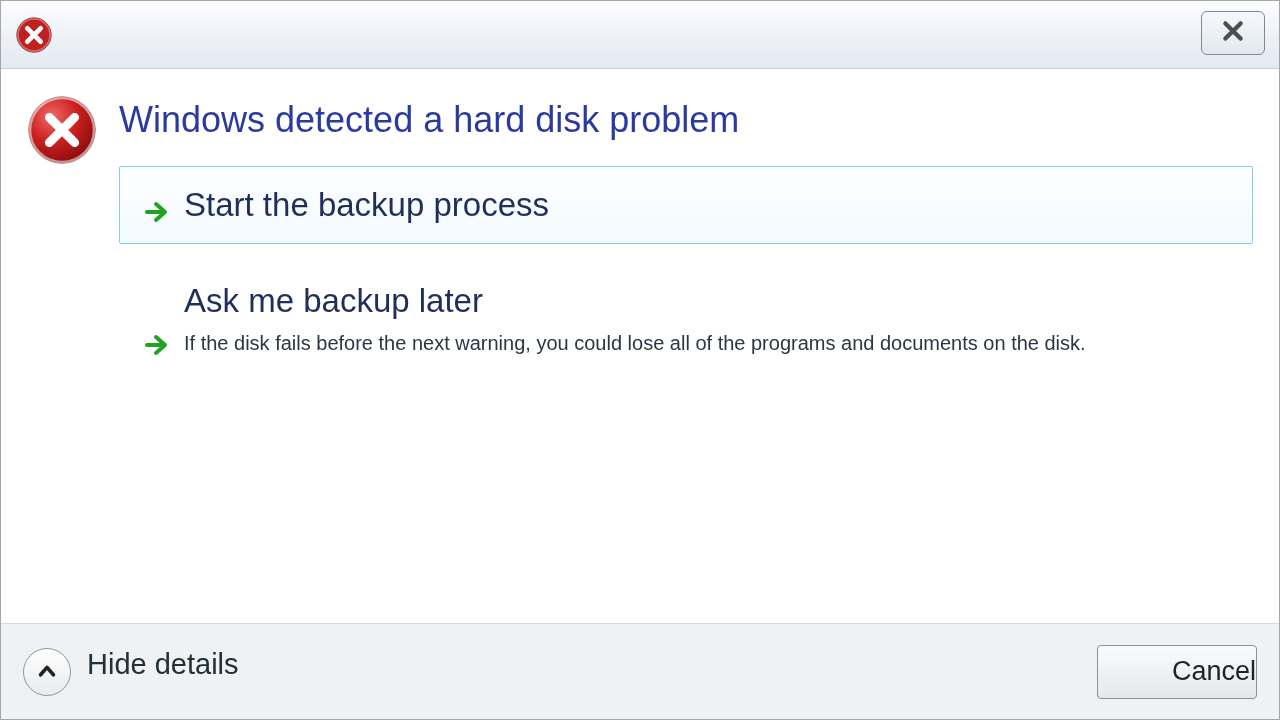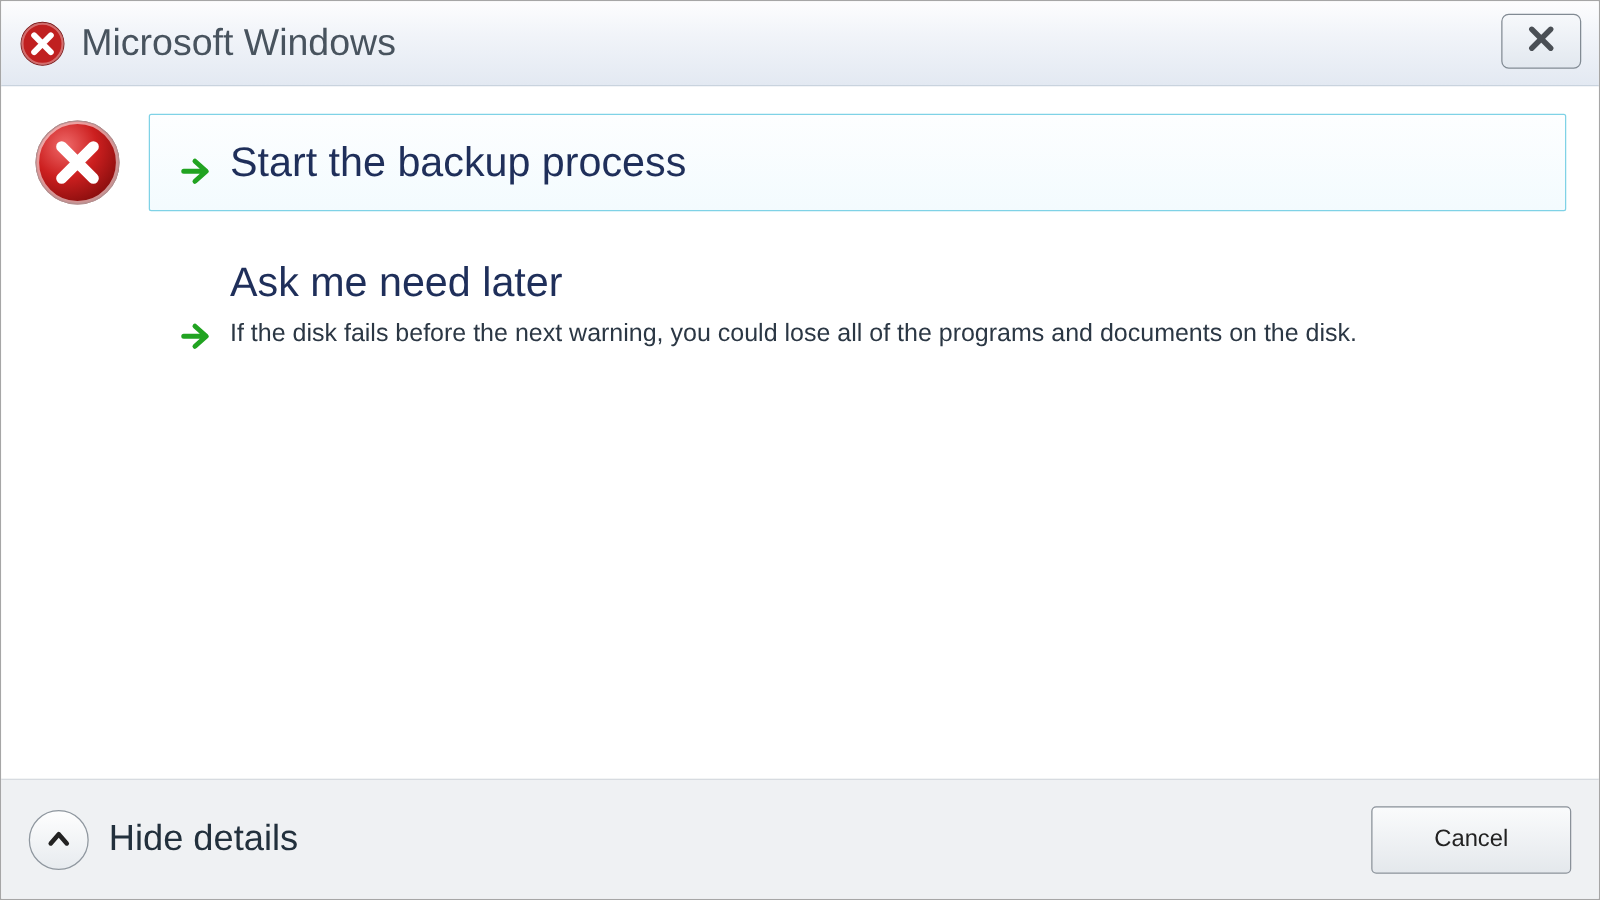--- a/index.html
+++ b/index.html
@@ -13,40 +13,39 @@
   .body-col{flex:1 1 auto}
   .headline{color:#2b3aa0;font-size:36px;font-weight:400;margin:8px 0 26px 0;line-height:1.15}
   .desc{font-size:27px;color:#1f2a36;line-height:1.42;margin-bottom:26px;max-width:1040px}
   .cmd{display:flex;align-items:flex-end;padding:18px 18px;margin:0 4px 18px 0;border:1px solid transparent;border-radius:2px;cursor:pointer}
   .cmd.selected{border:1px solid #7fd2e6;background:linear-gradient(to bottom,#fdfeff,#f3fbfe)}
   .cmd .arrow{width:26px;height:26px;margin:9px 14px 0 6px;flex:0 0 auto}
   .cmd .cmd-text{display:flex;flex-direction:column}
   .cmd .cmd-title{font-size:33px;color:#1f2f5a;line-height:1.2}
   .cmd .cmd-sub{font-size:20px;color:#2b3744;line-height:1.45;margin-top:8px;max-width:1010px}
   .footer{height:96px;background:#eff1f3;border-top:1px solid #d7dbe0;display:flex;align-items:center;padding:0 22px;box-sizing:border-box}
-  .details-toggle{display:flex;align-items:center;cursor:pointer}
+  .details-toggle{display:flex;align-items:flex-start;cursor:pointer}
   .chev-circle{width:46px;height:46px;border-radius:50%;border:1px solid #8f979f;background:linear-gradient(to bottom,#fefefe,#e7ebef);display:flex;align-items:center;justify-content:center;margin-right:16px}
   .details-label{font-size:29px;color:#22303c}
   .spacer{flex:1 1 auto}
-  .cancel-btn{min-width:158px;height:52px;border:1px solid #8a9199;border-radius:4px;background:linear-gradient(to bottom,#fafbfc,#e4e8ec);font-size:19px;color:#222;display:flex;align-items:center;justify-content:center;cursor:pointer}
+  .cancel-btn{min-width:158px;height:52px;border:1px solid #8a9199;border-radius:4px;background:linear-gradient(to bottom,#fafbfc,#e4e8ec);font-size:27px;color:#222;display:flex;align-items:center;justify-content:flex-end;cursor:pointer}
 </style>
 </head>
 <body>
 
 <div class="dialog">
 
   <div class="titlebar">
     <span class="title-icon">
       <svg viewBox="0 0 40 40" width="38" height="38">
         <circle cx="20" cy="20" r="18" fill="#c02020" stroke="#7a0d0d" stroke-width="1"></circle>
         <circle cx="20" cy="20" r="17" fill="none" stroke="#ffffff" stroke-opacity="0.35" stroke-width="2"></circle>
         <path d="M13 13 L27 27 M27 13 L13 27" stroke="#ffffff" stroke-width="5" stroke-linecap="round"></path>
       </svg>
     </span>
-    <span class="title-text">Microsoft Windows</span>
     <div class="close-btn">
       <span>
         <svg viewBox="0 0 24 24" width="26" height="26">
           <path d="M5 5 L19 19 M19 5 L5 19" stroke="#4a4f55" stroke-width="4" stroke-linecap="round"></path>
         </svg>
       </span>
     </div>
   </div>
 
   <div class="content">
@@ -59,40 +58,41 @@
             <stop offset="100%" stop-color="#8f0f0f"></stop>
           </radialGradient>
         </defs>
         <circle cx="40" cy="40" r="34" fill="url(#rg)" stroke="#5e0a0a" stroke-width="1"></circle>
         <circle cx="40" cy="40" r="33" fill="none" stroke="#ffffff" stroke-opacity="0.55" stroke-width="3"></circle>
         <path d="M27 27 L53 53 M53 27 L27 53" stroke="#ffffff" stroke-width="9" stroke-linecap="round"></path>
       </svg>
     </span>
 
     <div class="body-col">
+      <div class="headline">Windows detected a hard disk problem</div>
 
       <div class="cmd selected">
         <span class="arrow">
           <svg viewBox="0 0 26 26" width="26" height="26">
             <path d="M3 13 H19 M12 5 L21 13 L12 21" fill="none" stroke="#21a321" stroke-width="4" stroke-linecap="round" stroke-linejoin="round"></path>
           </svg>
         </span>
         <div class="cmd-text">
           <span class="cmd-title">Start the backup process</span>
         </div>
       </div>
 
       <div class="cmd">
         <span class="arrow">
           <svg viewBox="0 0 26 26" width="26" height="26">
             <path d="M3 13 H19 M12 5 L21 13 L12 21" fill="none" stroke="#21a321" stroke-width="4" stroke-linecap="round" stroke-linejoin="round"></path>
           </svg>
         </span>
         <div class="cmd-text">
-          <span class="cmd-title">Ask me need later</span>
+          <span class="cmd-title">Ask me backup later</span>
           <span class="cmd-sub">If the disk fails before the next warning, you could lose all of the programs and documents on the disk.</span>
         </div>
       </div>
 
     </div>
   </div>
 
   <div class="footer">
     <div class="details-toggle">
       <span class="chev-circle">

